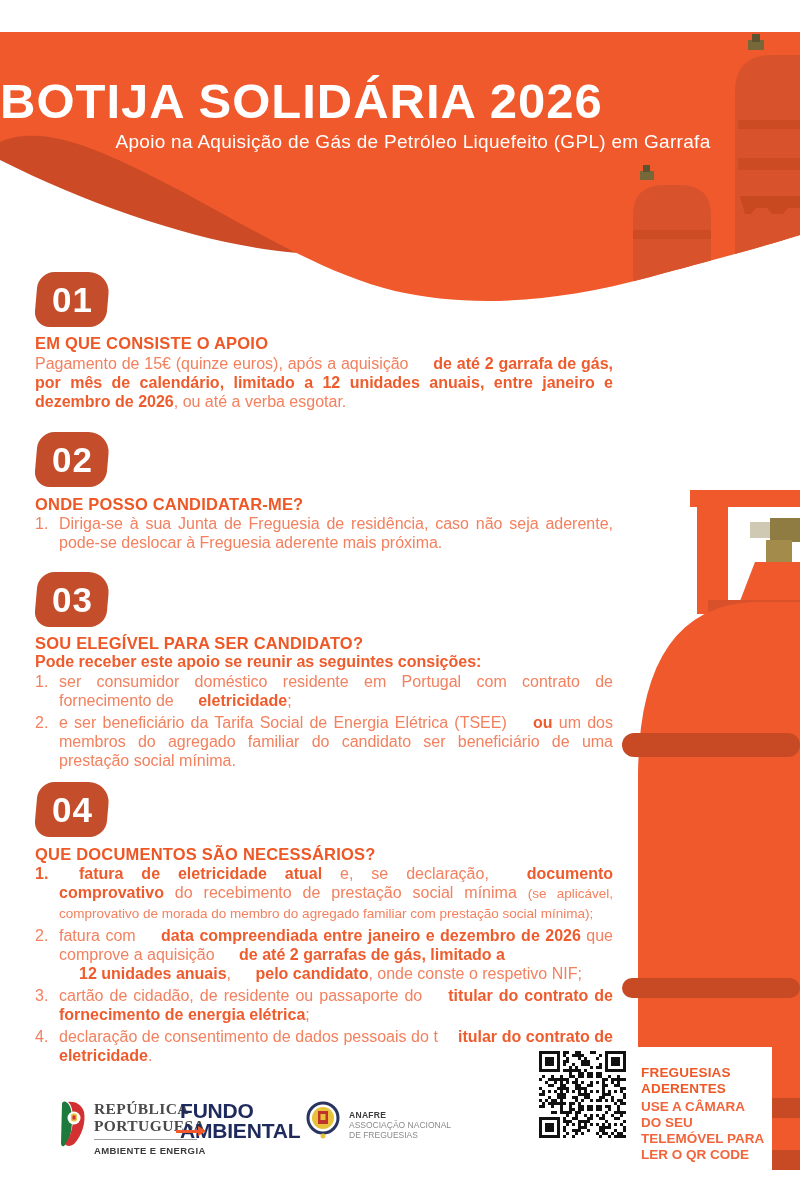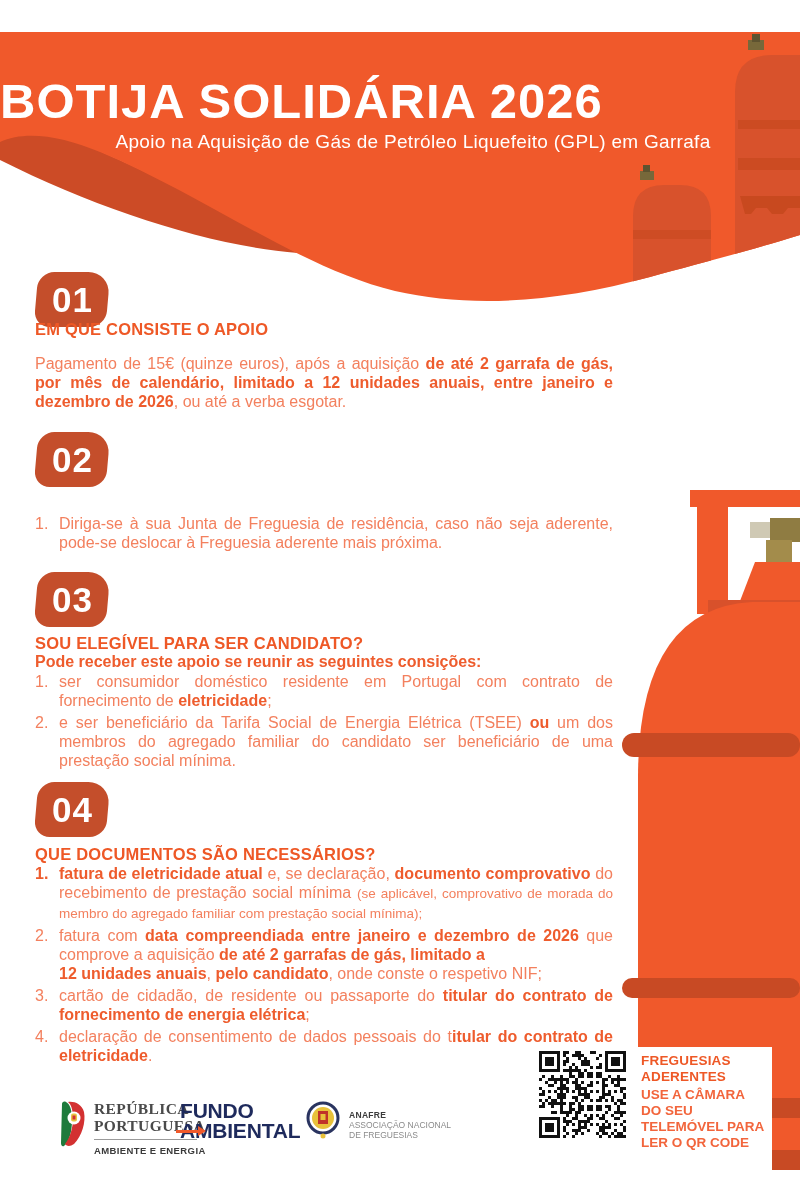--- a/index.html
+++ b/index.html
@@ -21,32 +21,32 @@
   
   .badge{position:absolute;left:36px;width:72px;height:55px;background:var(--badge);
          border-radius:16px 22px 16px 16px;transform:skewX(-5deg);
          display:flex;align-items:center;justify-content:center;}
   .badge span{transform:skewX(5deg);color:#fff;font-weight:800;font-size:35px;letter-spacing:1px;}
 
   .sec-heading{position:absolute;left:35px;width:580px;color:var(--heading);
                font-weight:700;font-size:16.5px;letter-spacing:.2px;}
   .sec-body{position:absolute;left:35px;width:578px;color:var(--body);
             font-size:16px;line-height:19px;text-align:justify;}
-  .sec-body .b{color:var(--bold);font-weight:700;}
+  .sec-body .b{color:var(--bold);font-weight:700;margin-left:20px;}
   .sec-body .sm{font-size:13.5px;}
   .sub-bold{position:absolute;left:35px;width:578px;color:var(--bold);font-weight:700;font-size:16px;}
 
   .olist .item{position:relative;padding-left:24px;margin-bottom:3px;}
   .olist .num{position:absolute;left:0;top:0;}
   .olist .num.nb{color:var(--bold);font-weight:700;}
 
   
   .qr-wrap{position:absolute;left:539px;top:1051px;width:87px;height:87px;background:#fff;}
   .info-box{position:absolute;left:633px;top:1047px;width:139px;height:132px;background:#fff;
-            padding:6px 8px;box-sizing:border-box;}
+            padding:18px 8px;box-sizing:border-box;}
   .info-title{color:var(--heading);font-weight:800;font-size:13.5px;line-height:16px;letter-spacing:.2px;}
   .info-body{color:#F2653C;font-weight:700;font-size:13.5px;line-height:16px;margin-top:2px;}
 
   
   .logo-rp{position:absolute;left:60px;top:1100px;display:flex;}
   .rp-text{margin-left:8px;}
   .rp-name{font-family:"Liberation Serif",serif;color:var(--gray);font-size:15.5px;
            font-weight:600;line-height:17px;letter-spacing:.4px;}
   .rp-rule{width:103px;height:1px;background:#9a9a9a;margin:5px 0 5px 0;}
   .rp-sub{color:#3b3b3b;font-weight:700;font-size:9.5px;letter-spacing:.4px;}
@@ -115,26 +115,27 @@
     <rect x="22" y="255" width="178" height="24" rx="12" fill="#C84A24"></rect>
     <rect x="22" y="500" width="178" height="20" rx="10" fill="#C84A24"></rect>
     <rect x="170" y="620" width="30" height="20" fill="#C84A24"></rect>
 
     <rect x="122" y="672" width="78" height="20" fill="#C84A24"></rect>
   </svg>
 
   <div class="badge" style="top:272px">
     <span>01</span>
   </div>
-  <div class="sec-heading" style="top:320px">EM QUE CONSISTE O APOIO</div>
+  <div class="sec-heading" style="top:334px">EM QUE CONSISTE O APOIO</div>
   <div class="sec-body" style="top:354px"><span>Pagamento de 15€ (quinze euros), após a aquisição </span><span class="b">de até 2 garrafa de gás, por mês de calendário, limitado a 12 unidades anuais, entre janeiro e dezembro de 2026</span><span>, ou até a verba esgotar.</span></div>
 
   <div class="badge" style="top:432px">
     <span>02</span>
   </div>
+  <div class="sec-heading" style="top:495px">ONDE POSSO CANDIDATAR-ME?</div>
   <div class="sec-body olist" style="top:514px">
     <div class="item">
       <span class="num">1.</span>
       <span><span>Diriga-se à sua Junta de Freguesia de residência, caso não seja aderente, pode-se deslocar à Freguesia aderente mais próxima.</span></span>
     </div>
   </div>
 
   <div class="badge" style="top:572px">
     <span>03</span>
   </div>

